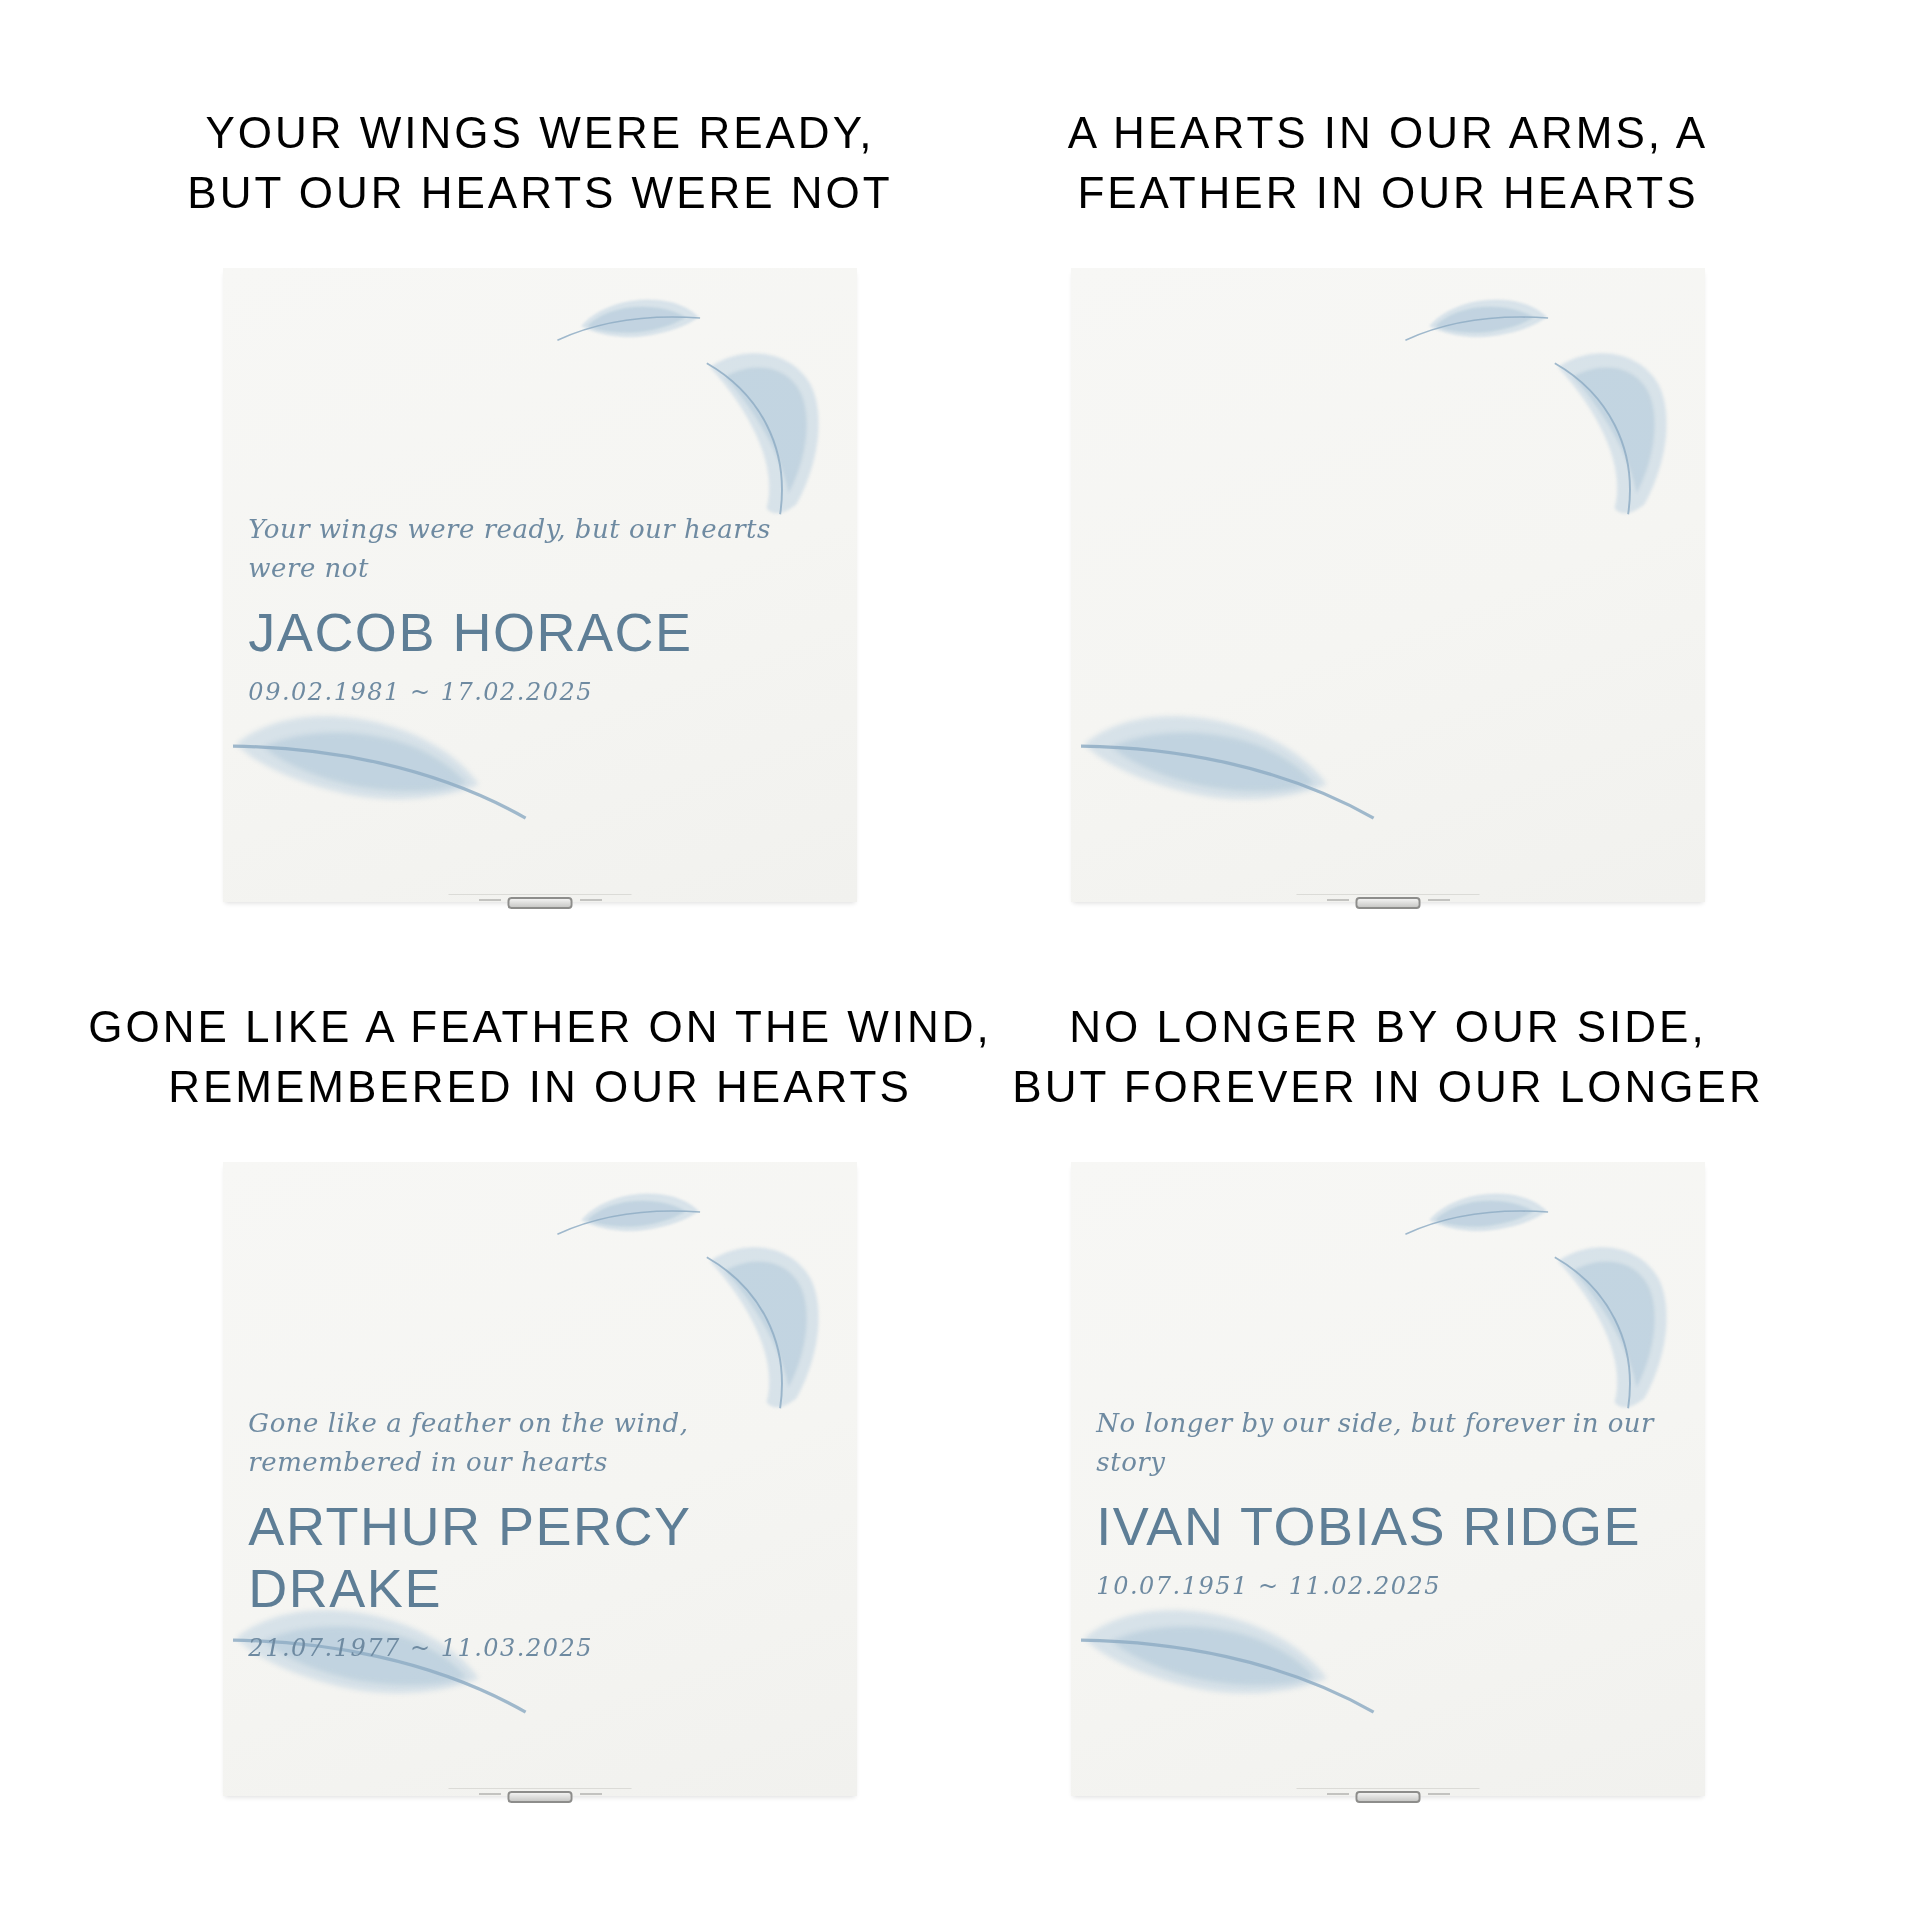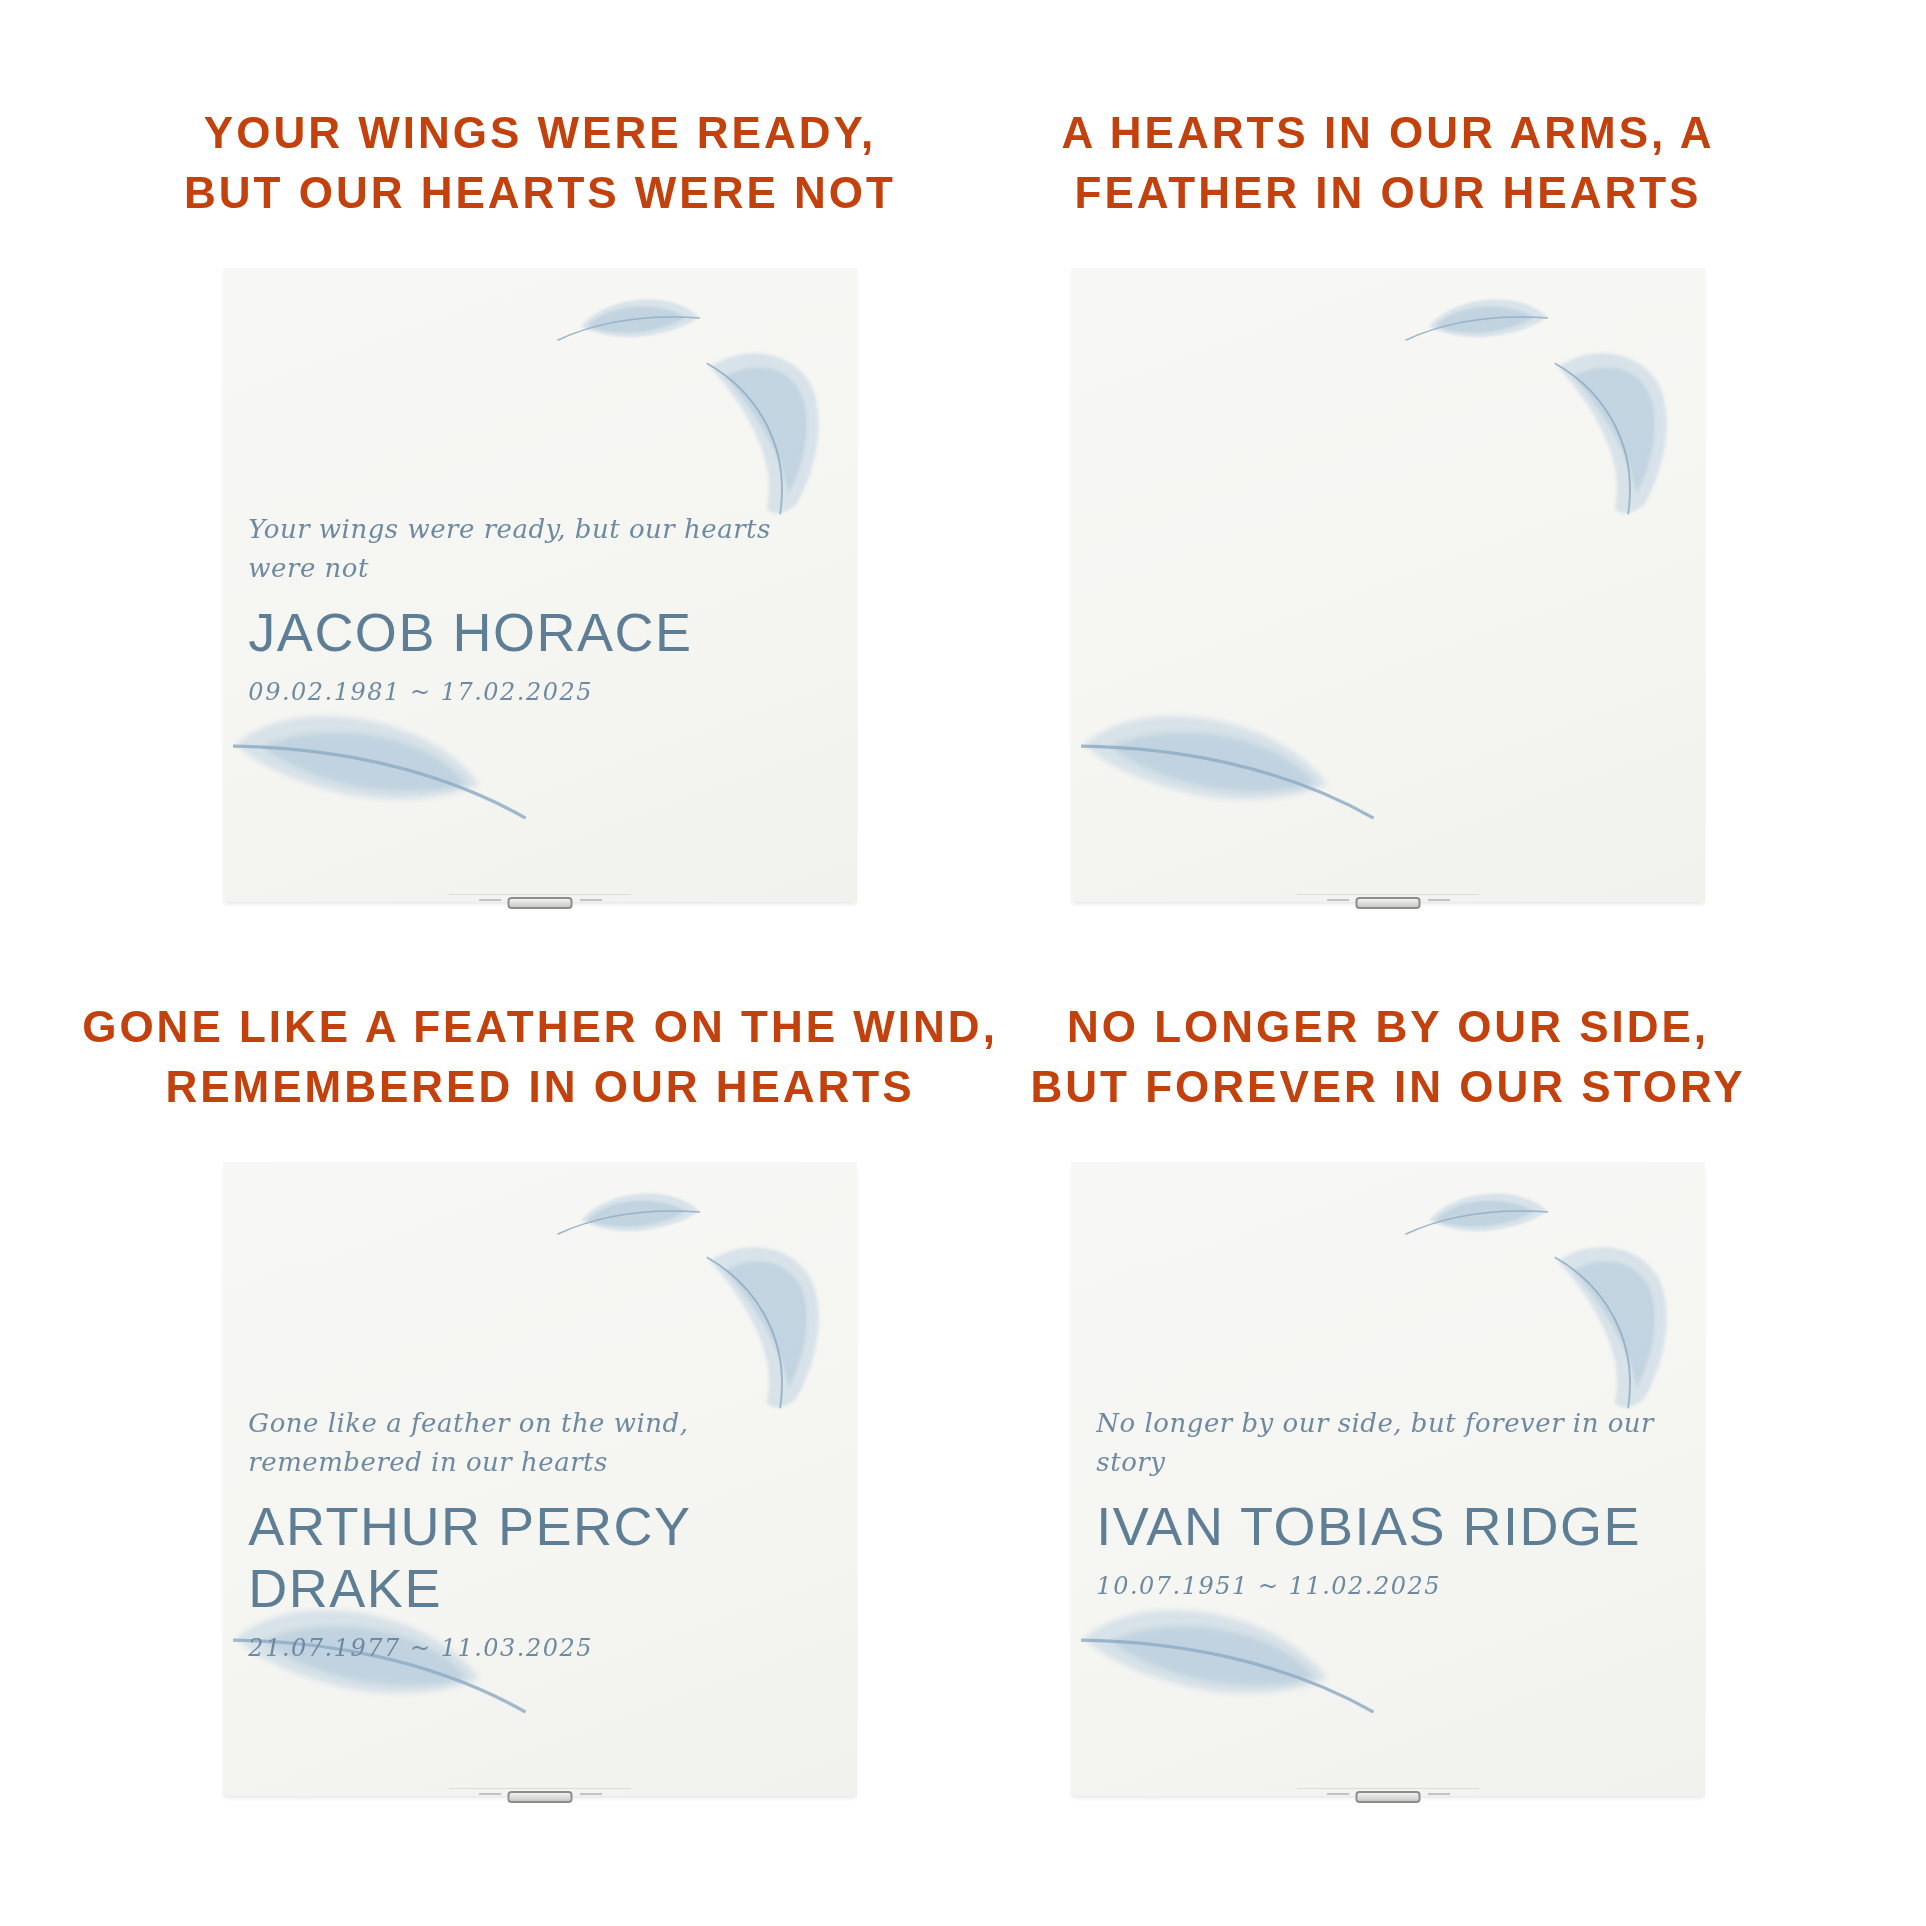--- a/index.html
+++ b/index.html
@@ -25,25 +25,25 @@
   .quad.q2 { left: 1071px; top: 102px;  }
   .quad.q3 { left: 223px;  top: 996px; }
   .quad.q4 { left: 1071px; top: 996px; }
 
   .quad-heading {
     height: 121px;
     display: flex;
     flex-direction: column;
     justify-content: flex-end;
     align-items: center;
-    color: #c2410c;
+    color: #000000;
     font-size: 44px;
     line-height: 1.36;
     letter-spacing: 3px;
-    font-weight: 700;
+    font-weight: 400;
   }
   .quad-heading .hl {
     white-space: nowrap;
     width: max-content;
     flex: none;
   }
 
   .memorial-box {
     position: relative;
     margin-top: 45px;
@@ -222,21 +222,21 @@
       <div class="seam"></div>
       <div class="clasp-tab left"></div>
       <div class="clasp-tab right"></div>
       <div class="clasp"></div>
     </div>
   </section>
 
   <section class="quad q4">
     <div class="quad-heading">
       <div class="hl">NO LONGER BY OUR SIDE,</div>
-      <div class="hl">BUT FOREVER IN OUR STORY</div>
+      <div class="hl">BUT FOREVER IN OUR LONGER</div>
     </div>
     <div class="memorial-box">
       <svg class="feather f-small" viewBox="0 0 230 80">
           <use href="#feather-straight"></use>
         </svg>
       <svg class="feather f-curved" viewBox="0 0 150 210">
           <use href="#feather-curved"></use>
         </svg>
       <svg class="feather f-big" viewBox="0 0 230 80">
           <use href="#feather-straight"></use>

